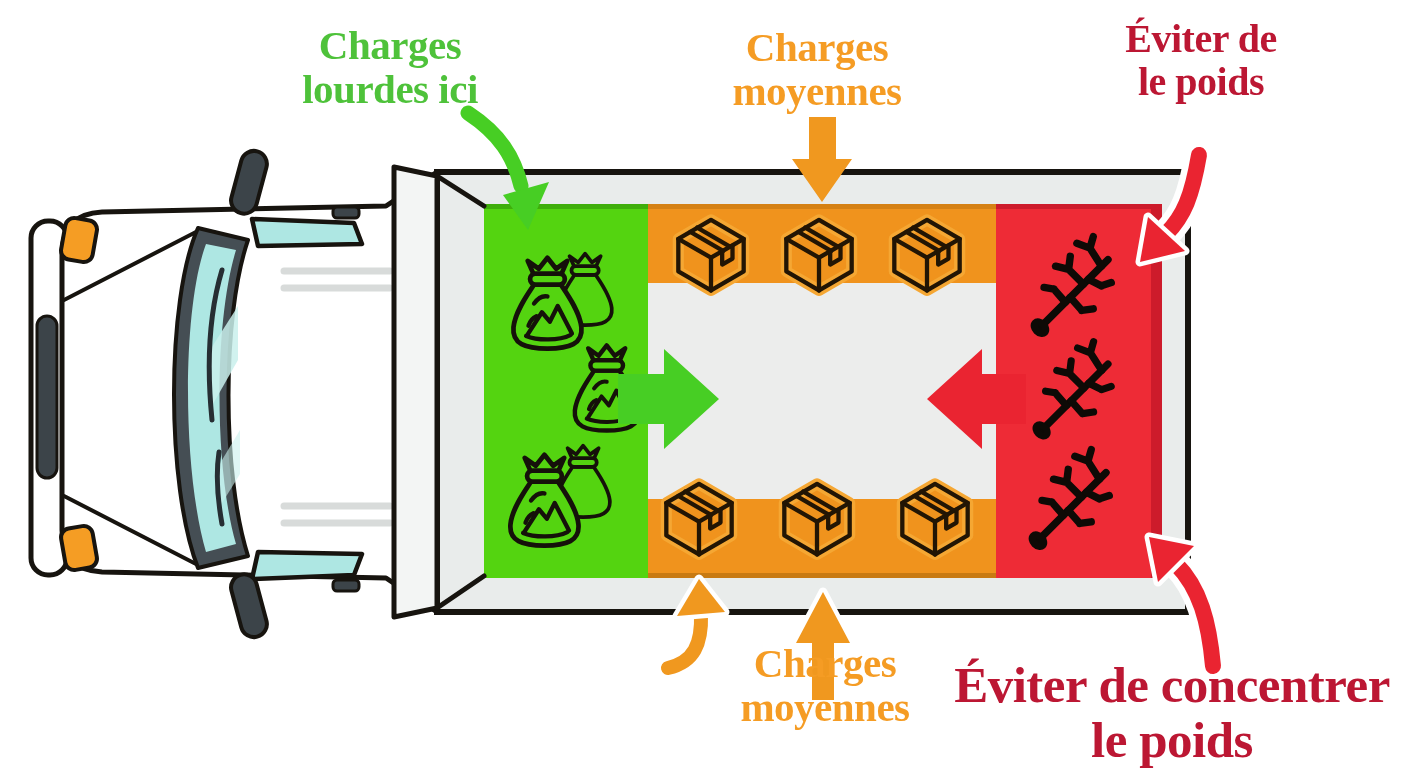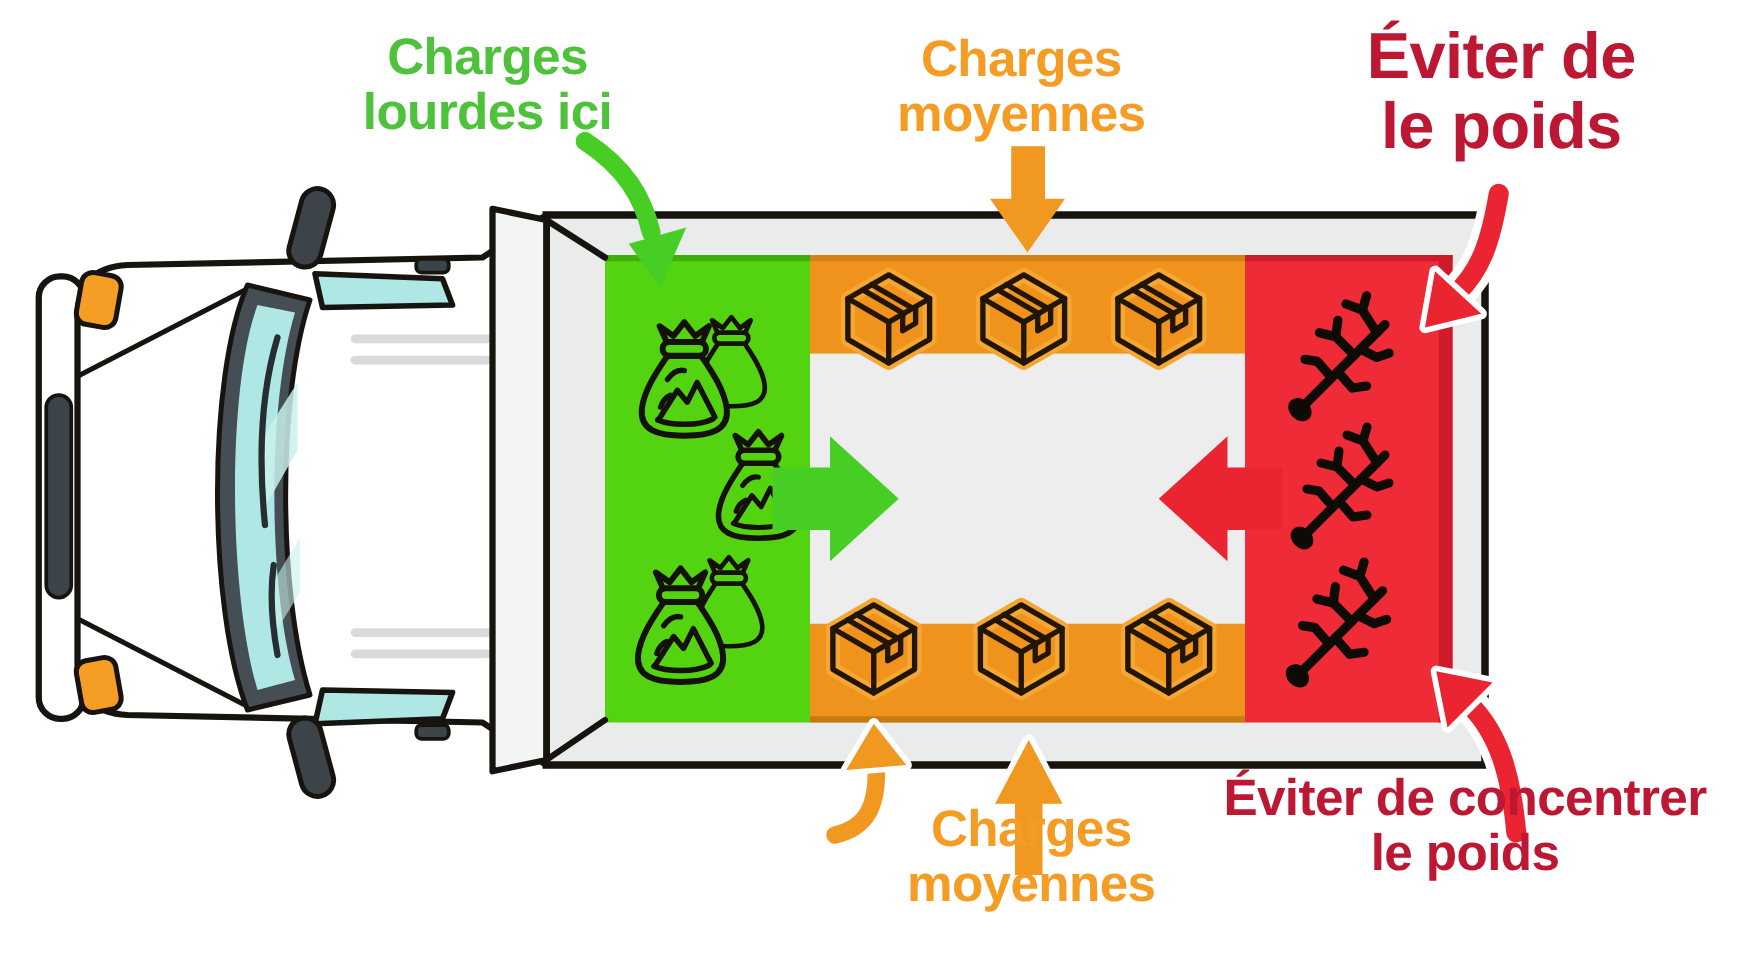--- a/index.html
+++ b/index.html
@@ -6,21 +6,21 @@
     --green-zone:#54d410; --green-arrow:#47ce24; --green-text:#4ec23a;
     --orange-zone:#f0931d; --orange-arrow:#f0981f; --orange-text:#f59c24; --orange-halo:#f5a733;
     --red-zone:#ee2b36; --red-arrow:#ea2431; --red-text:#bc1733;
     --outline:#17140f; --icon-stroke:#15110a; --box-stroke:#221504; --branch-stroke:#0e0a06;
     --bed-wall:#e9eceb; --bed-floor:#ecedec; --bulkhead:#f3f5f4;
     --cab-body:#ffffff; --window-glass:#aee7e3; --window-streak:#c9f0ec;
     --window-frame:#454e54; --mirror:#3c4449; --roof-line:#d8dbda; --indicator:#f59d24;
   }
   html,body{margin:0;padding:0;background:#fff;}
   .stage{position:relative;width:1408px;height:768px;background:#fff;overflow:hidden;
-         font-family:Liberation Sans, sans-serif;}
+         font-family:Liberation Serif, serif;}
   .stage svg{position:absolute;left:0;top:0;}
   .label{position:absolute;font-weight:800;text-align:center;line-height:1.07;letter-spacing:-0.5px;}
   .label .ln{display:block;}
   .lbl-green{color:var(--green-text);}
   .lbl-orange{color:var(--orange-text);}
   .lbl-red{color:var(--red-text);}
   
   .f-green{fill:var(--green-zone);} .f-orange{fill:var(--orange-zone);} .f-red{fill:var(--red-zone);}
   .f-garrow{fill:var(--green-arrow);} .f-oarrow{fill:var(--orange-arrow);} .f-rarrow{fill:var(--red-arrow);}
   .f-wall{fill:var(--bed-wall);} .f-floor{fill:var(--bed-floor);} .f-bulk{fill:var(--bulkhead);}
@@ -163,26 +163,26 @@
 </svg>
 
 <div class="label lbl-green" style="left:240px;top:24px;width:300px;font-size:41px;">
   <span class="ln">Charges</span>
   <span class="ln">lourdes ici</span>
 </div>
 <div class="label lbl-orange" style="left:672px;top:26px;width:290px;font-size:41px;">
   <span class="ln">Charges</span>
   <span class="ln">moyennes</span>
 </div>
-<div class="label lbl-red" style="left:1056px;top:18px;width:290px;font-size:52px;">
+<div class="label lbl-red" style="left:1056px;top:18px;width:290px;font-size:40px;">
   <span class="ln">Éviter de</span>
   <span class="ln">le poids</span>
 </div>
 <div class="label lbl-orange" style="left:680px;top:642px;width:290px;font-size:41px;">
   <span class="ln">Charges</span>
   <span class="ln">moyennes</span>
 </div>
-<div class="label lbl-red" style="left:942px;top:617px;width:460px;font-size:41px;text-align:center;">
+<div class="label lbl-red" style="left:942px;top:658px;width:460px;font-size:51px;text-align:center;">
   <span class="ln">Éviter de concentrer</span>
   <span class="ln">le poids</span>
 </div>
 
 </div>
 
 </body></html>

